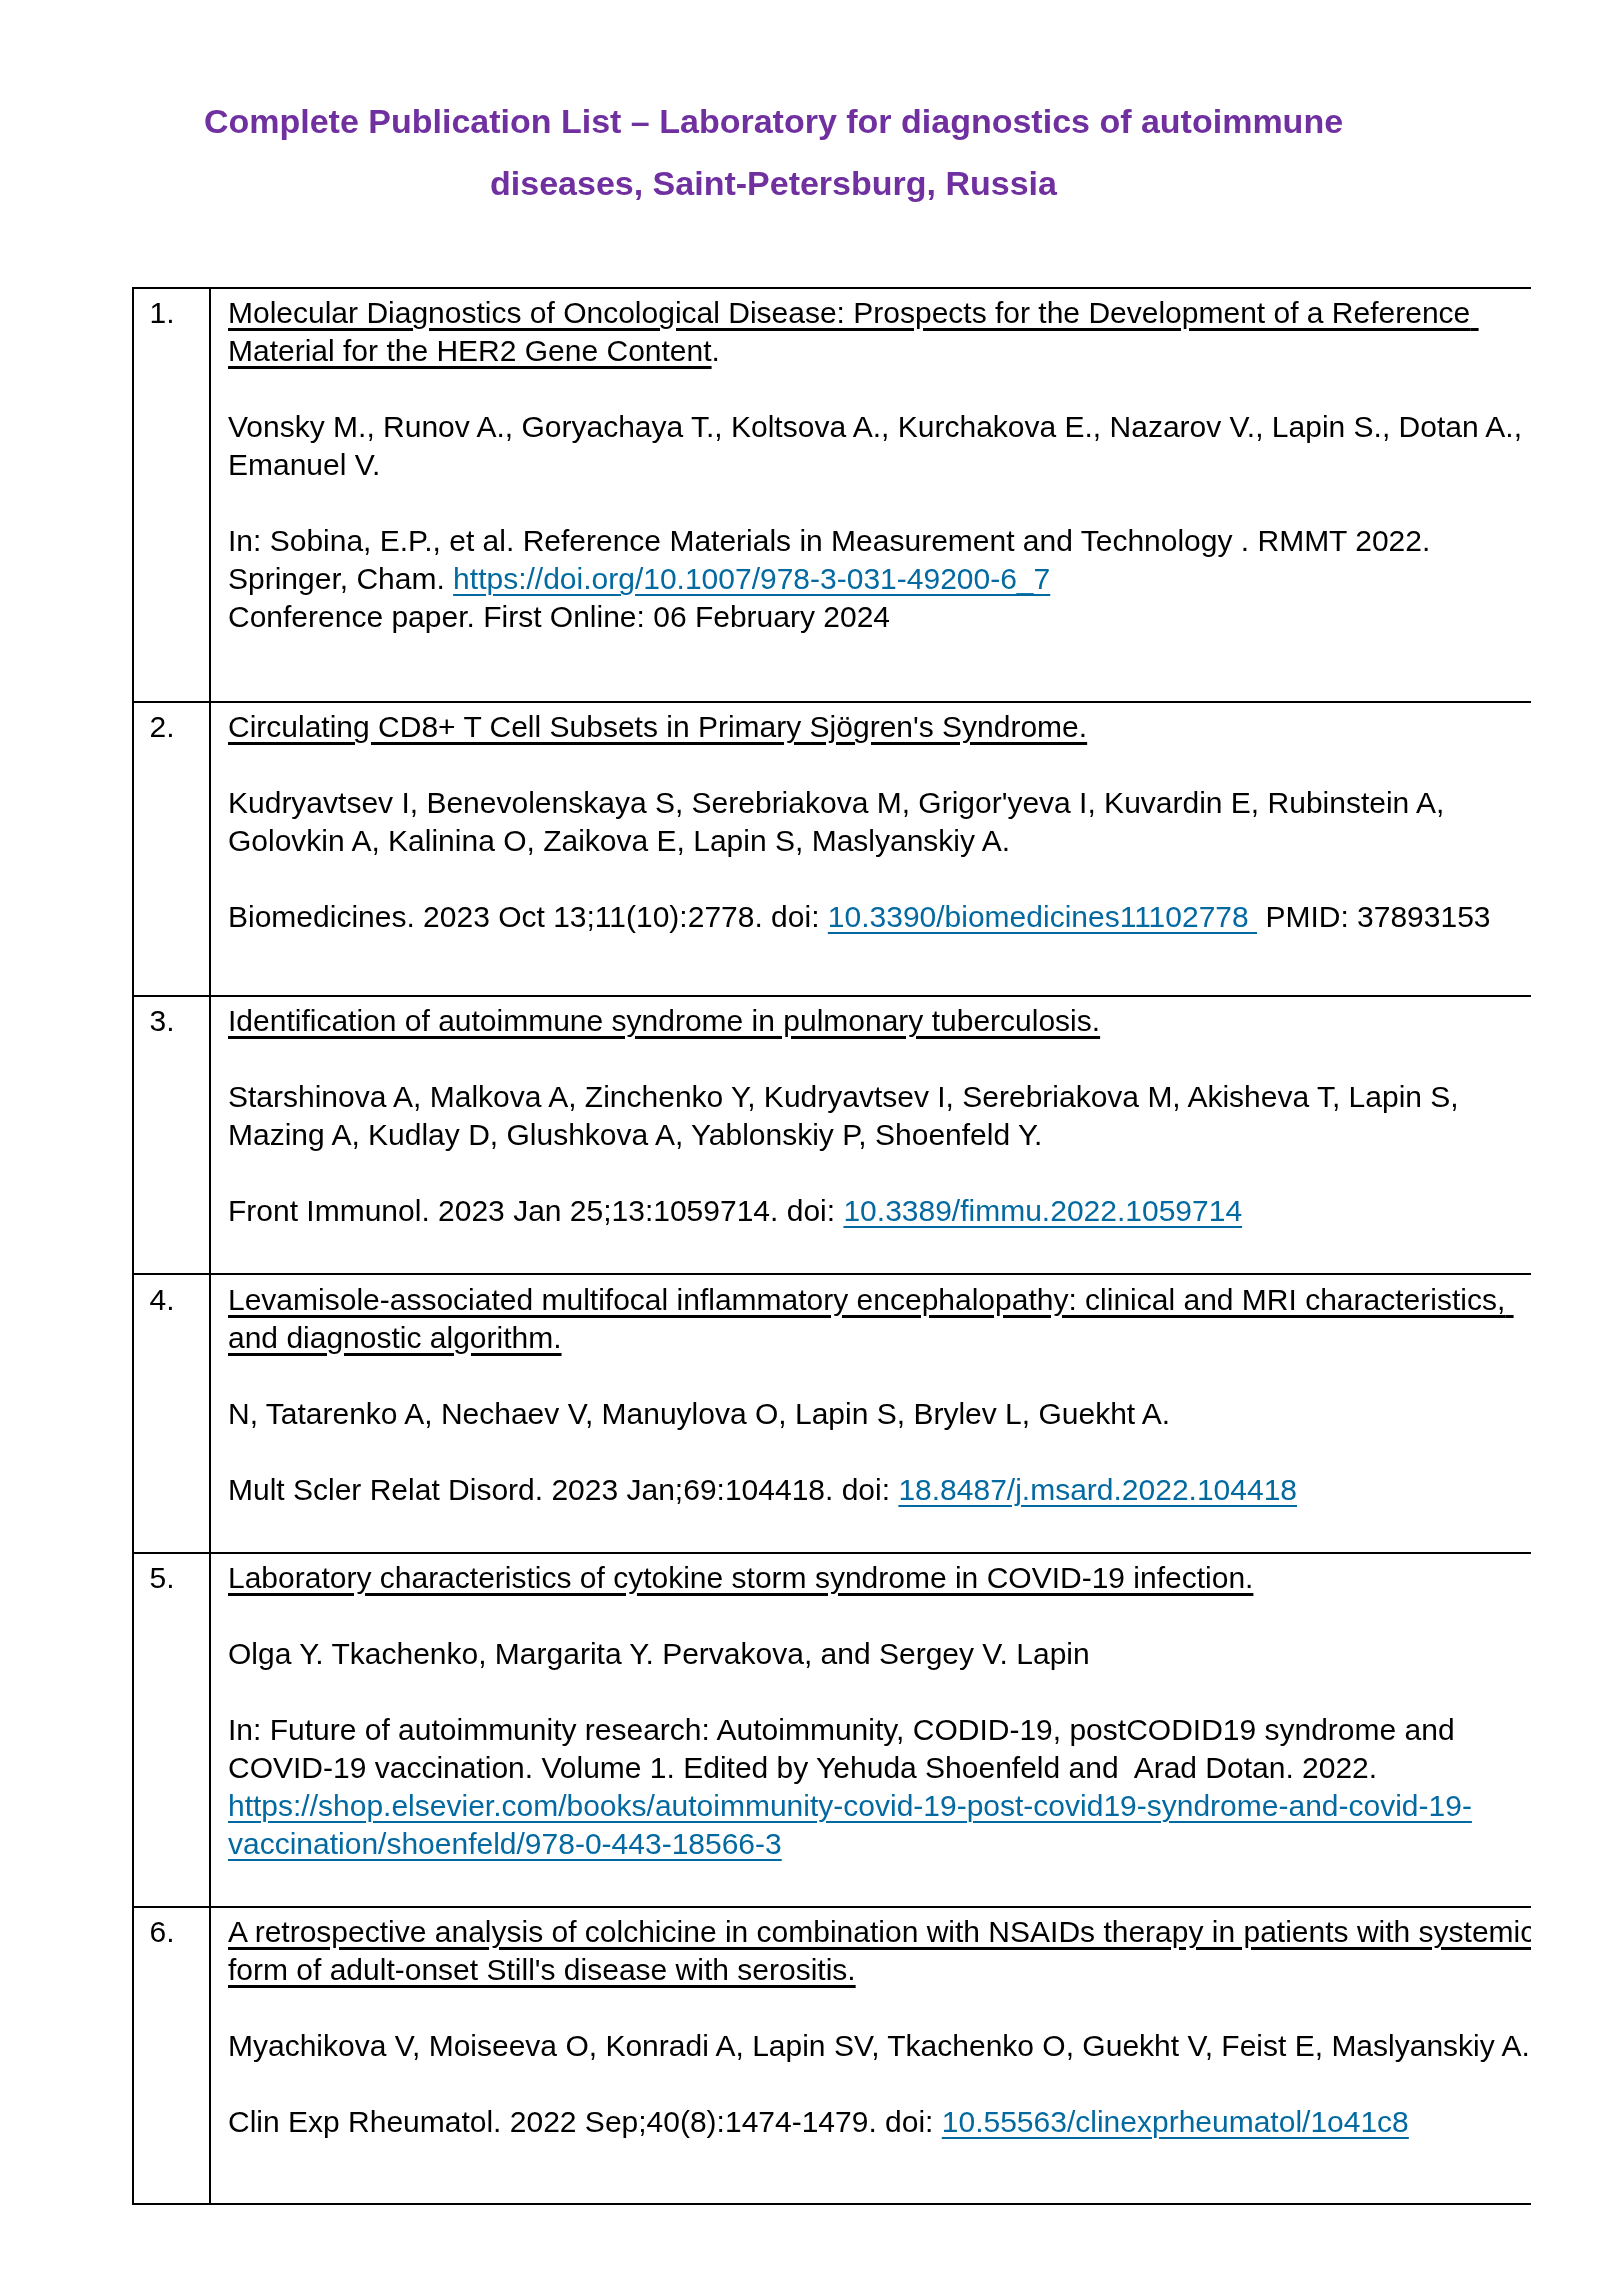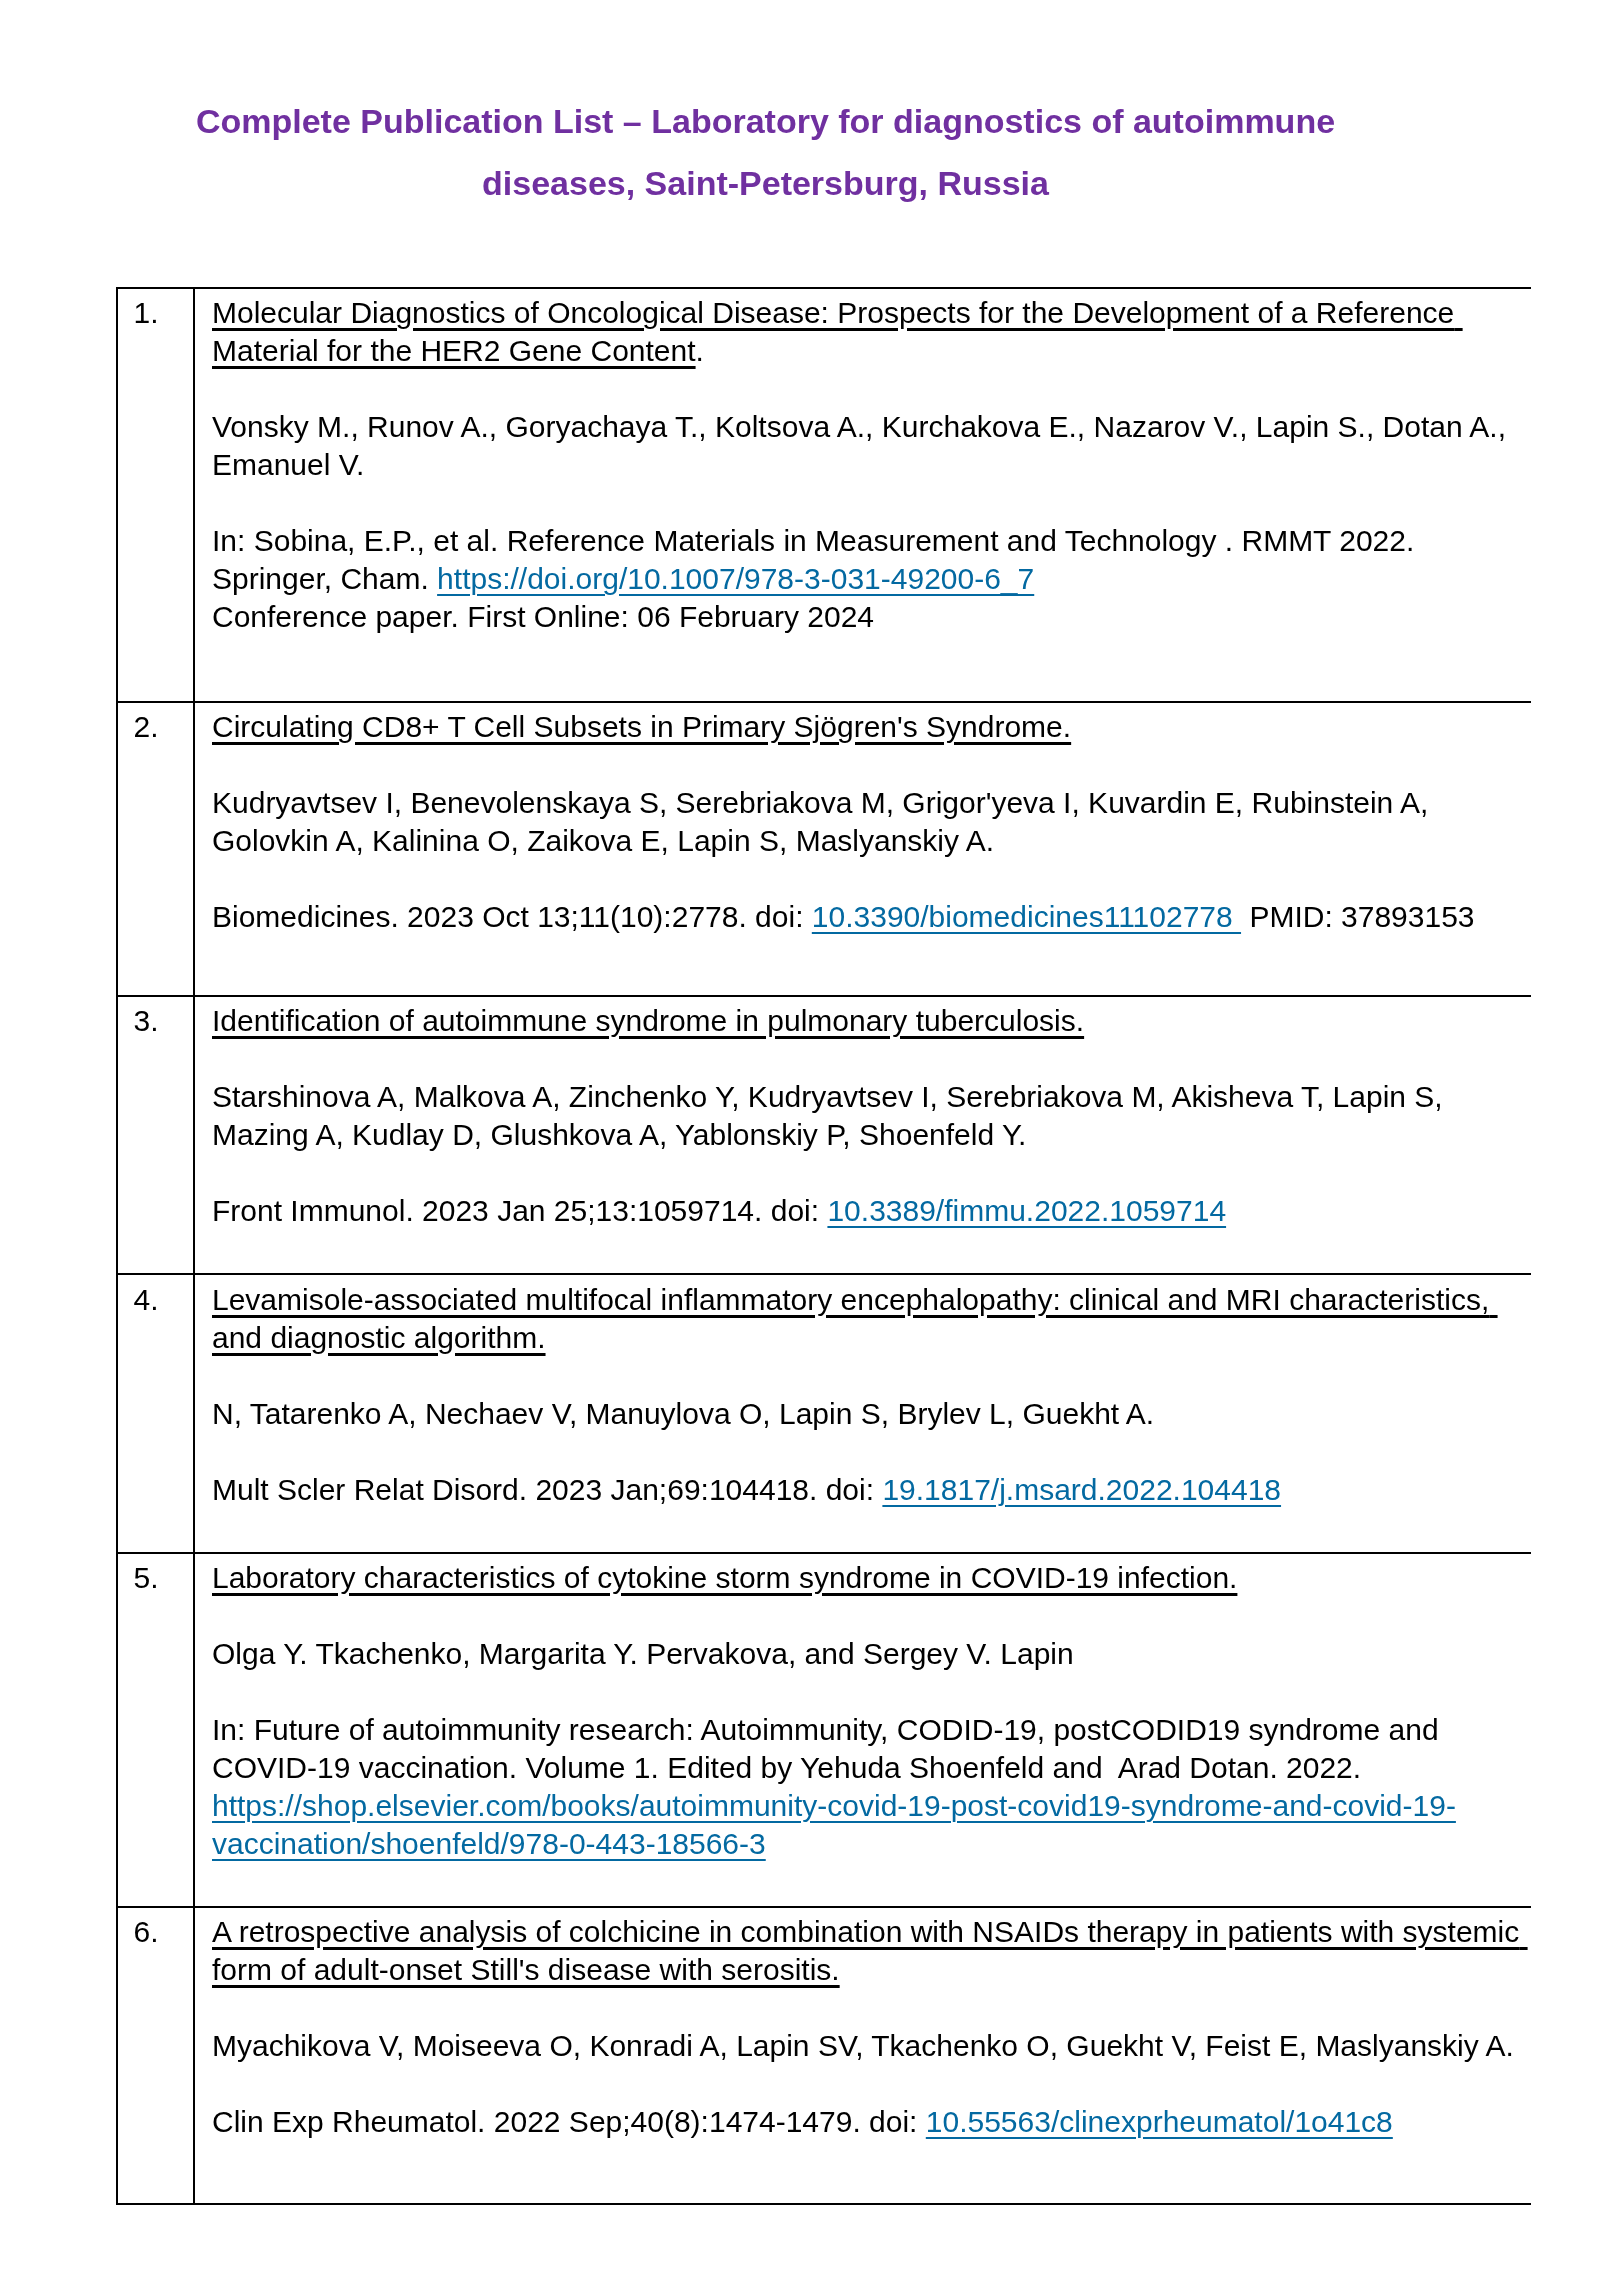--- a/index.html
+++ b/index.html
@@ -5,20 +5,21 @@
   * { box-sizing: border-box; }
   html, body { margin: 0; padding: 0; background: #ffffff; }
   .page {
     position: relative;
     width: 1531px;
     height: 2284px;
     background: #ffffff;
     color: #000000;
     font-family: "Liberation Sans", sans-serif;
     overflow: hidden;
+    padding-left: 16px;
   }
   .doc-title {
     margin: 90px 52px 0 52px;
     text-align: center;
     font-size: 34px;
     line-height: 62px;
     font-weight: bold;
     color: #7030A0;
   }
   .doc-title .line { display: block; }
@@ -103,21 +104,21 @@
       <p class="pub-authors">Starshinova A, Malkova A, Zinchenko Y, Kudryavtsev I, Serebriakova M, Akisheva T, Lapin S, Mazing A, Kudlay D, Glushkova A, Yablonskiy P, Shoenfeld Y.</p>
       <p class="pub-citation">Front Immunol. 2023 Jan 25;13:1059714. doi: <a class="doi-link" href="#">10.3389/fimmu.2022.1059714</a></p>
     </td>
   </tr>
 
   <tr class="pub-row">
     <td class="num-cell">4.</td>
     <td class="content-cell">
       <p class="pub-title"><span class="t-main">Levamisole-associated multifocal inflammatory encephalopathy: clinical and MRI characteristics, and diagnostic algorithm.</span><span class="t-suffix"></span></p>
       <p class="pub-authors">N, Tatarenko A, Nechaev V, Manuylova O, Lapin S, Brylev L, Guekht A.</p>
-      <p class="pub-citation">Mult Scler Relat Disord. 2023 Jan;69:104418. doi: <a class="doi-link" href="#">19.1817/j.msard.2022.104418</a></p>
+      <p class="pub-citation">Mult Scler Relat Disord. 2023 Jan;69:104418. doi: <a class="doi-link" href="#">18.8487/j.msard.2022.104418</a></p>
     </td>
   </tr>
 
   <tr class="pub-row">
     <td class="num-cell">5.</td>
     <td class="content-cell">
       <p class="pub-title"><span class="t-main">Laboratory characteristics of cytokine storm syndrome in COVID-19 infection.</span><span class="t-suffix"></span></p>
       <p class="pub-authors">Olga Y. Tkachenko, Margarita Y. Pervakova, and Sergey V. Lapin</p>
       <p class="pub-citation">In: Future of autoimmunity research: Autoimmunity, CODID-19, postCODID19 syndrome and COVID-19 vaccination. Volume 1. Edited by Yehuda Shoenfeld and  Arad Dotan. 2022. <a class="doi-link" href="#">https://shop.elsevier.com/books/autoimmunity-covid-19-post-covid19-syndrome-and-covid-19-vaccination/shoenfeld/978-0-443-18566-3</a></p>
     </td>

